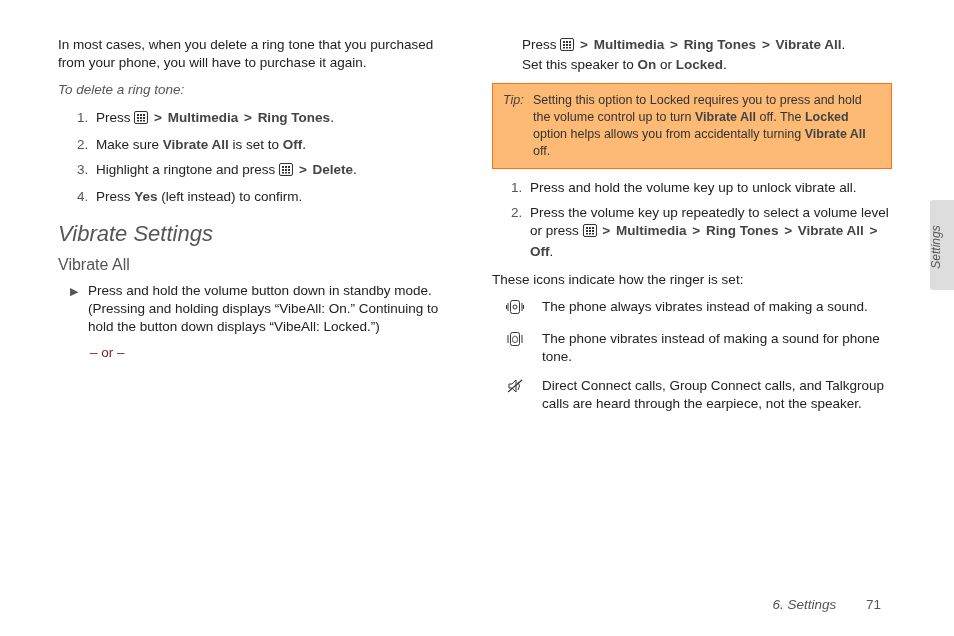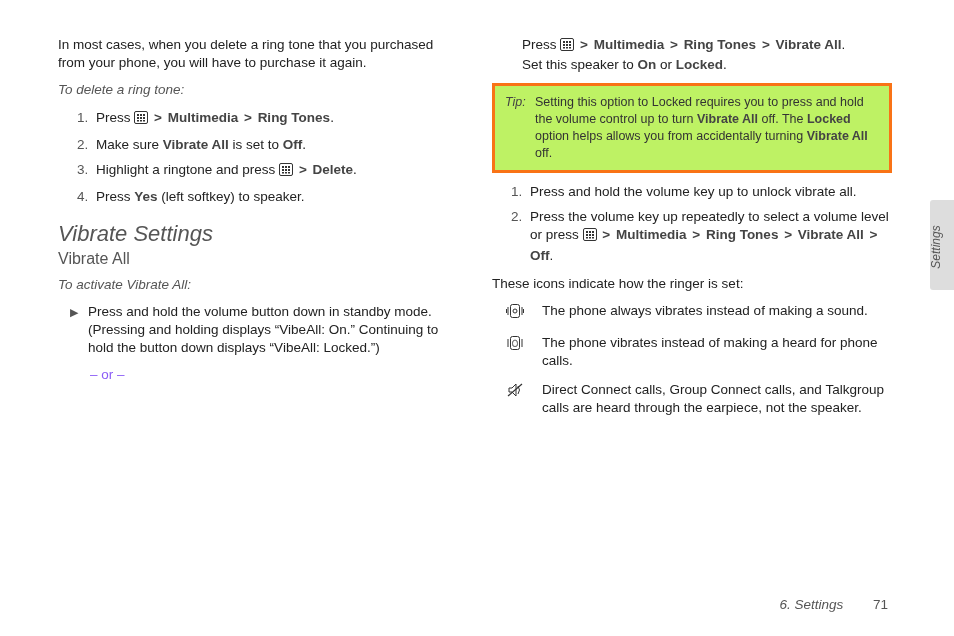--- a/index.html
+++ b/index.html
@@ -7,37 +7,37 @@
   .page { width: 954px; height: 636px; position: relative; padding: 36px 50px 46px 58px; }
   .cols { display: flex; gap: 34px; }
   .col { width: 400px; font-size: 13.5px; line-height: 1.35; }
   .col p { margin-bottom: 9px; }
   .intro-label { font-style: italic; color: #555; margin-bottom: 9px; }
   ol.steps { margin-left: 34px; margin-bottom: 10px; }
   ol.steps li { margin-bottom: 7px; padding-left: 4px; }
   ol.steps li::marker { color: #555; }
   .bold { font-weight: 700; color: #444; }
   .chev { font-weight: 700; color: #444; padding: 0 2px; }
-  .h1 { font-style: italic; font-family: Arial, Helvetica, sans-serif; font-size: 22px; color: #555; margin-top: 12px; margin-bottom: 0; font-weight: 400; }
+  .h1 { font-style: italic; font-family: Arial, Helvetica, sans-serif; font-size: 22px; color: #555; margin-top: 12px; margin-bottom: 6px; font-weight: 400; }
   .h2 { font-size: 16px; color: #555; margin-bottom: 6px; font-weight: 400; }
   .bullet-row { display: flex; margin-left: 12px; margin-bottom: 8px; }
   .bullet-row .tri { width: 18px; color: #555; font-size: 11px; line-height: 1.4; padding-top: 2px; }
   .bullet-row .txt { flex: 1; }
-  .orline { margin-left: 32px; margin-top: 4px; color: #8b5cf6; }
+  .orline { margin-left: 32px; margin-top: 4px; color: #7f1d1d; }
   .icon { display: inline-block; vertical-align: -2px; }
-  .tipbox { border: 3px solid #f97316; background: #bef264; padding: 8px 10px 8px 10px; margin: 6px 0 10px 0; display: flex; }
+  .tipbox { border: 1px solid #f97316; background: #fdba74; padding: 8px 10px 8px 10px; margin: 6px 0 10px 0; display: flex; }
   .tipbox .tiplabel { font-style: italic; color: #444; font-size: 12.5px; width: 30px; flex-shrink: 0; }
   .tipbox .tiptext { font-size: 12.5px; color: #333; line-height: 1.35; }
   .icon-table { margin-left: 14px; }
   .icon-row { display: flex; margin-bottom: 10px; }
   .icon-row .icell { width: 36px; padding-top: 1px; }
   .icon-row .dcell { flex: 1; }
   .sidetab { position: absolute; right: 0; top: 200px; width: 24px; height: 90px; background: #ddd; border-radius: 3px 0 0 3px; }
   .sidetab span { position: absolute; transform: rotate(-90deg); transform-origin: center; font-style: italic; color: #555; font-size: 12px; left: -16px; top: 40px; white-space: nowrap; }
-  .footer { position: absolute; bottom: 24px; right: 66px; font-style: italic; color: #555; font-size: 13.5px; }
+  .footer { position: absolute; bottom: 24px; right: 73px; font-style: italic; color: #555; font-size: 13.5px; }
   .footer .pnum { font-style: normal; color: #555; margin-left: 26px; }
 </style>
 </head>
 <body>
 
 <div class="page">
   <div class="cols">
 
     <div class="col">
       <p>In most cases, when you delete a ring tone that you purchased from your phone, you will have to purchase it again.</p>
@@ -76,27 +76,26 @@
                 <rect x="6" y="6" width="2" height="2" fill="#333"></rect>
                 <rect x="9" y="6" width="2" height="2" fill="#333"></rect>
                 <rect x="3" y="9" width="2" height="1.5" fill="#333"></rect>
                 <rect x="6" y="9" width="2" height="1.5" fill="#333"></rect>
                 <rect x="9" y="9" width="2" height="1.5" fill="#333"></rect>
               </svg></span>
           <span class="chev">&gt;</span>
           <span class="bold">Delete</span><span>.</span>
         </li>
         <li>
-          <span>Press </span><span class="bold">Yes</span><span> (left softkey) to speaker.</span>
+          <span>Press </span><span class="bold">Yes</span><span> (left instead) to confirm.</span>
         </li>
       </ol>
 
       <div class="h1">Vibrate Settings</div>
       <div class="h2">Vibrate All</div>
-      <p class="intro-label">To activate Vibrate All:</p>
       <div class="bullet-row">
         <div class="tri">▶</div>
         <div class="txt">Press and hold the volume button down in standby mode. (Pressing and holding displays “VibeAll: On.” Continuing to hold the button down displays “VibeAll: Locked.”)</div>
       </div>
       <p class="orline">– or –</p>
     </div>
 
     <div class="col">
       <p style="margin-left:30px;">
         <span>Press </span>
@@ -170,21 +169,21 @@
           <div class="dcell">The phone always vibrates instead of making a sound.</div>
         </div>
         <div class="icon-row">
           <div class="icell">
             <svg width="18" height="16" viewBox="0 0 18 16">
                 <rect x="4.5" y="1.5" width="9" height="13" rx="2" fill="none" stroke="#333"></rect>
                 <path d="M2 4 L2 12 M16 4 L16 12" stroke="#333" stroke-width="1" fill="none"></path>
                 <path d="M7 6 Q9 4 11 6 Q12 9 11 11 Q9 12 7 11 Q6 8 7 6 Z" fill="none" stroke="#333" stroke-width="0.8"></path>
               </svg>
           </div>
-          <div class="dcell">The phone vibrates instead of making a heard for phone calls.</div>
+          <div class="dcell">The phone vibrates instead of making a sound for phone tone.</div>
         </div>
         <div class="icon-row">
           <div class="icell">
             <svg width="18" height="16" viewBox="0 0 18 16">
                 <path d="M3 6 L6 6 L10 2 L10 14 L6 10 L3 10 Z" fill="none" stroke="#333"></path>
                 <path d="M12 4 Q15 8 12 12" fill="none" stroke="#333"></path>
                 <line x1="2" y1="14" x2="16" y2="2" stroke="#333" stroke-width="1.2"></line>
               </svg>
           </div>
           <div class="dcell">Direct Connect calls, Group Connect calls, and Talkgroup calls are heard through the earpiece, not the speaker.</div>

